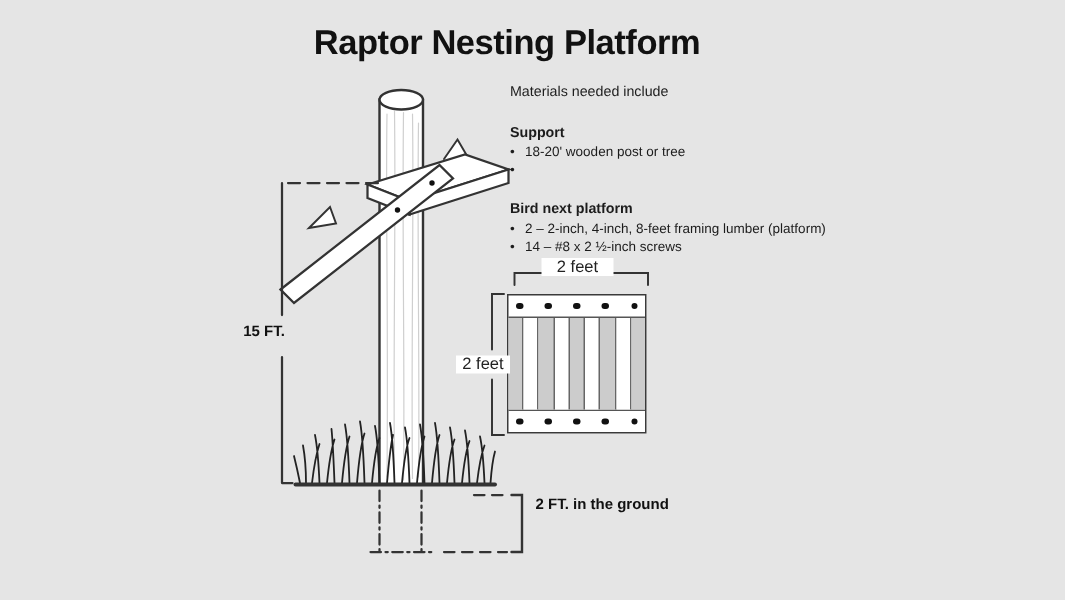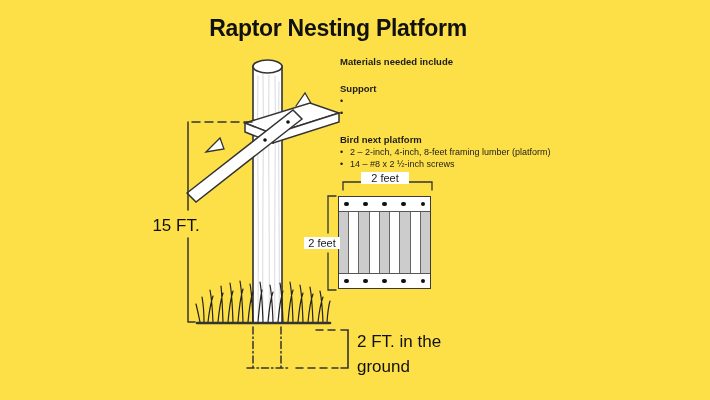--- a/index.html
+++ b/index.html
@@ -1,33 +1,33 @@
 <!DOCTYPE html>
 <html><head>
 <meta charset="utf-8">
 <style>
   html,body{margin:0;padding:0;background:#fff;}
-  .canvas{position:relative;width:710px;height:400px;background:#fde047;overflow:hidden;
+  .canvas{position:relative;width:710px;height:400px;background:#e5e5e5;overflow:hidden;
           font-family:"Liberation Sans",sans-serif;color:#1c1c1c;}
   .abs{position:absolute;}
   .title{top:15px;left:0;width:676px;text-align:center;font-size:23px;font-weight:bold;
          letter-spacing:-0.3px;color:#111;}
   svg{position:absolute;top:0;left:0;}
 
   
-  .dim-label{font-weight:normal;font-size:17px;color:#111;}
+  .dim-label{font-weight:bold;font-size:10px;color:#111;}
   .lbl-15ft{left:148px;top:216px;width:56px;text-align:center;}
   .lbl-5ft{left:357px;top:330px;width:92px;line-height:1.45;}
   .dim-small{font-size:11px;color:#222;}
   .lbl-2ft-top{left:361px;top:172px;width:48px;text-align:center;background:#fff;}
   .lbl-2ft-left{left:304px;top:237px;width:36px;text-align:center;background:#fff;}
 
   
   .materials{left:340px;top:56px;width:305px;font-size:9px;line-height:1.2;}
-  .materials h3{margin:0 0 15px 0;font-size:9.5px;font-weight:bold;}
+  .materials h3{margin:0 0 15px 0;font-size:9.5px;font-weight:normal;}
   .materials h4{margin:16px 0 1px 0;font-size:9.5px;font-weight:bold;}
   .materials ul{list-style:none;margin:0 0 12px 0;padding:0;}
   .materials li{display:flex;margin:0 0 1px 0;}
   .materials .bullet{width:10px;flex:0 0 10px;text-align:left;}
 
   
   .platform-view{left:338px;top:196px;width:93px;height:93px;box-sizing:border-box;
                  border:1.5px solid #3a3a3a;background:#fff;}
   .pv-mid{position:absolute;left:0;right:0;top:14px;bottom:14px;display:flex;
           border-top:1.2px solid #555;border-bottom:1.2px solid #555;box-sizing:border-box;}
@@ -112,20 +112,21 @@
 
   <div class="abs title">Raptor Nesting Platform</div>
 
   <div class="abs materials">
     <h3>Materials needed include</h3>
 
     <h4>Support</h4>
     <ul>
       <li>
         <span class="bullet">•</span>
+        <span>18-20' wooden post or tree</span>
       </li>
       <li>
         <span class="bullet">•</span>
       </li>
     </ul>
 
     <h4>Bird next platform</h4>
     <ul>
       <li>
         <span class="bullet">•</span>

